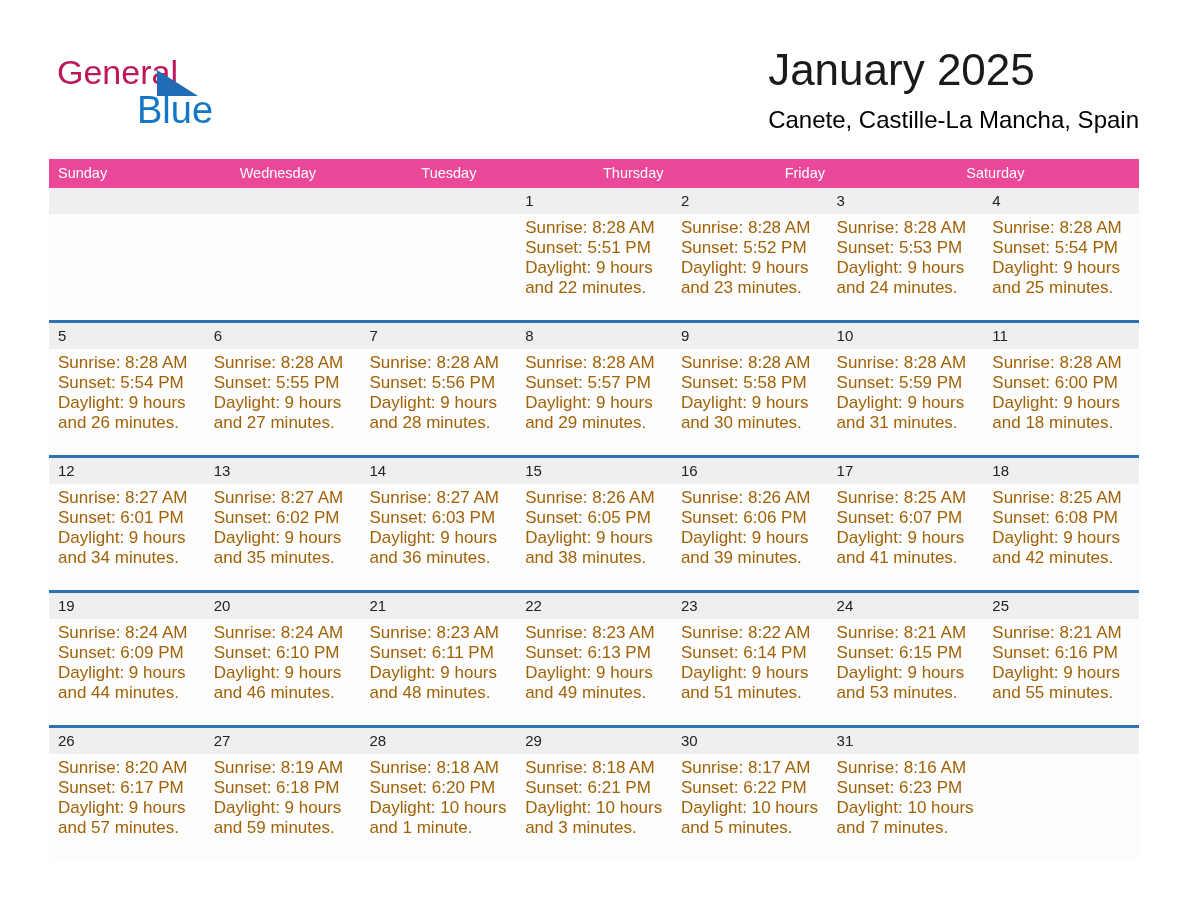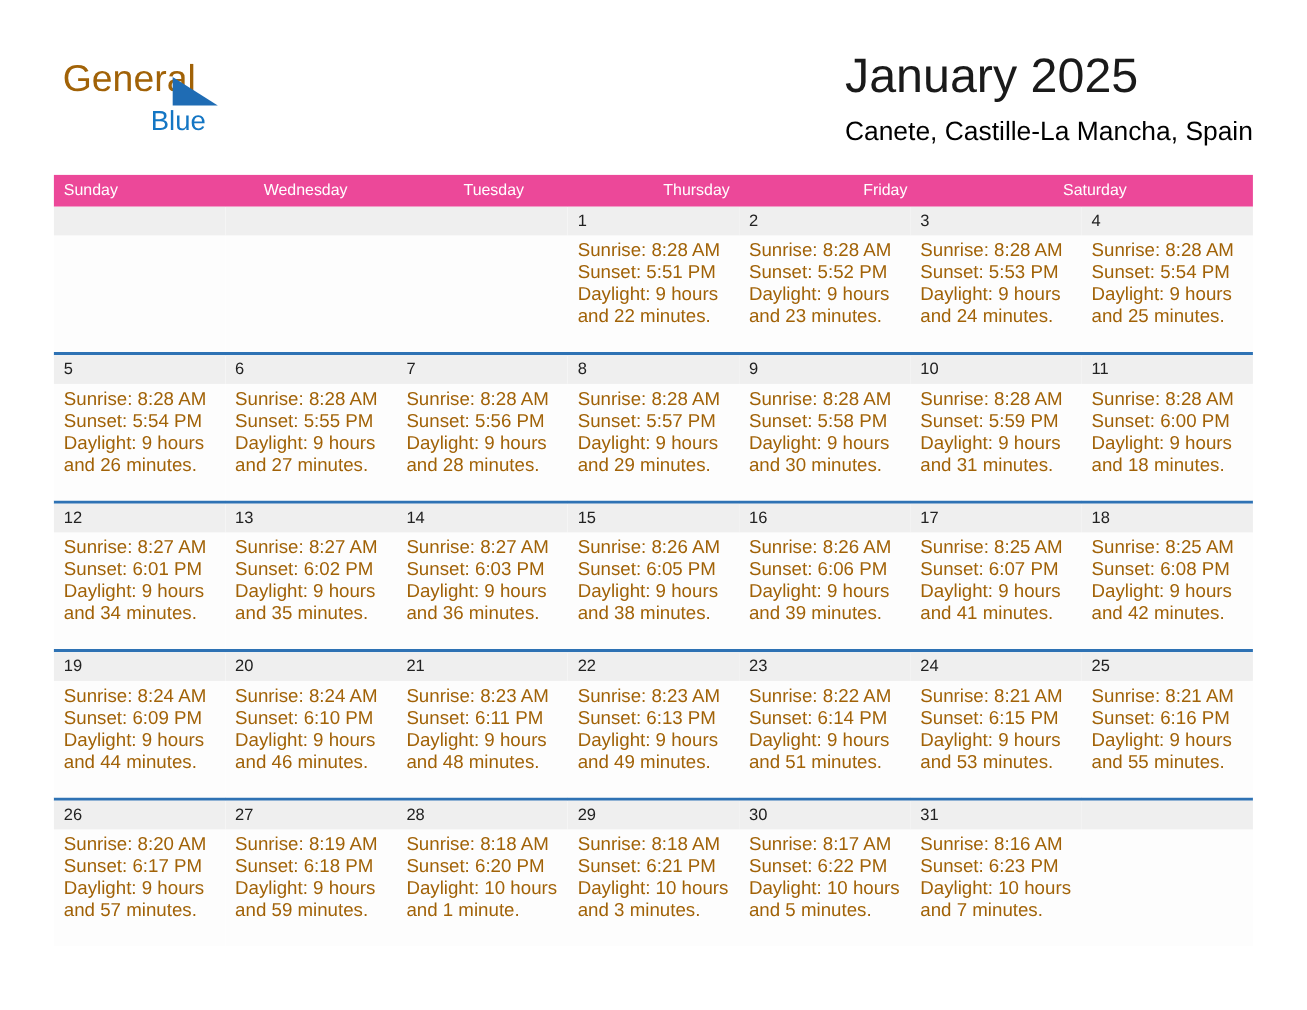--- a/index.html
+++ b/index.html
@@ -34,38 +34,38 @@
     left: 8px;
     top: 10px;
     width: 300px;
     height: 84px;
   }
   .brand-line1 {
     position: relative;
     font-size: 34px;
     line-height: 36px;
     letter-spacing: 0px;
-    color: #a16207;
+    color: #be185d;
     font-weight: 400;
     display: inline-block;
   }
   .brand-mark {
     position: absolute;
     left: 100px;
     top: 16px;
     width: 0;
     height: 0;
     border-left: 41px solid #1f6cb4;
     border-top: 26px solid transparent;
   }
   .brand-line2 {
     position: absolute;
     left: 80px;
     top: 38px;
-    font-size: 25px;
+    font-size: 38px;
     line-height: 36px;
     color: #1476c4;
     font-weight: 400;
   }
 
   .title-block {
     position: absolute;
     right: 0px;
     top: 0px;
   }

